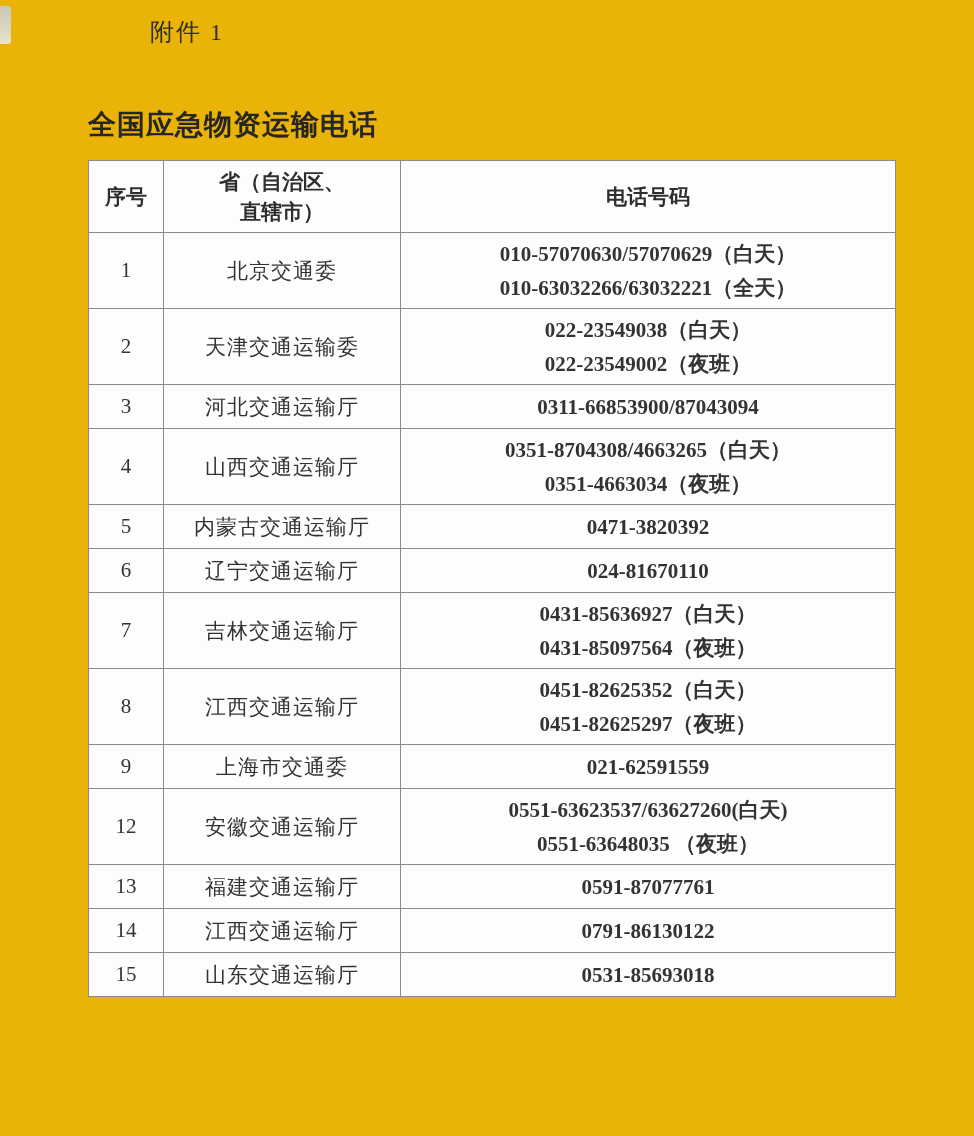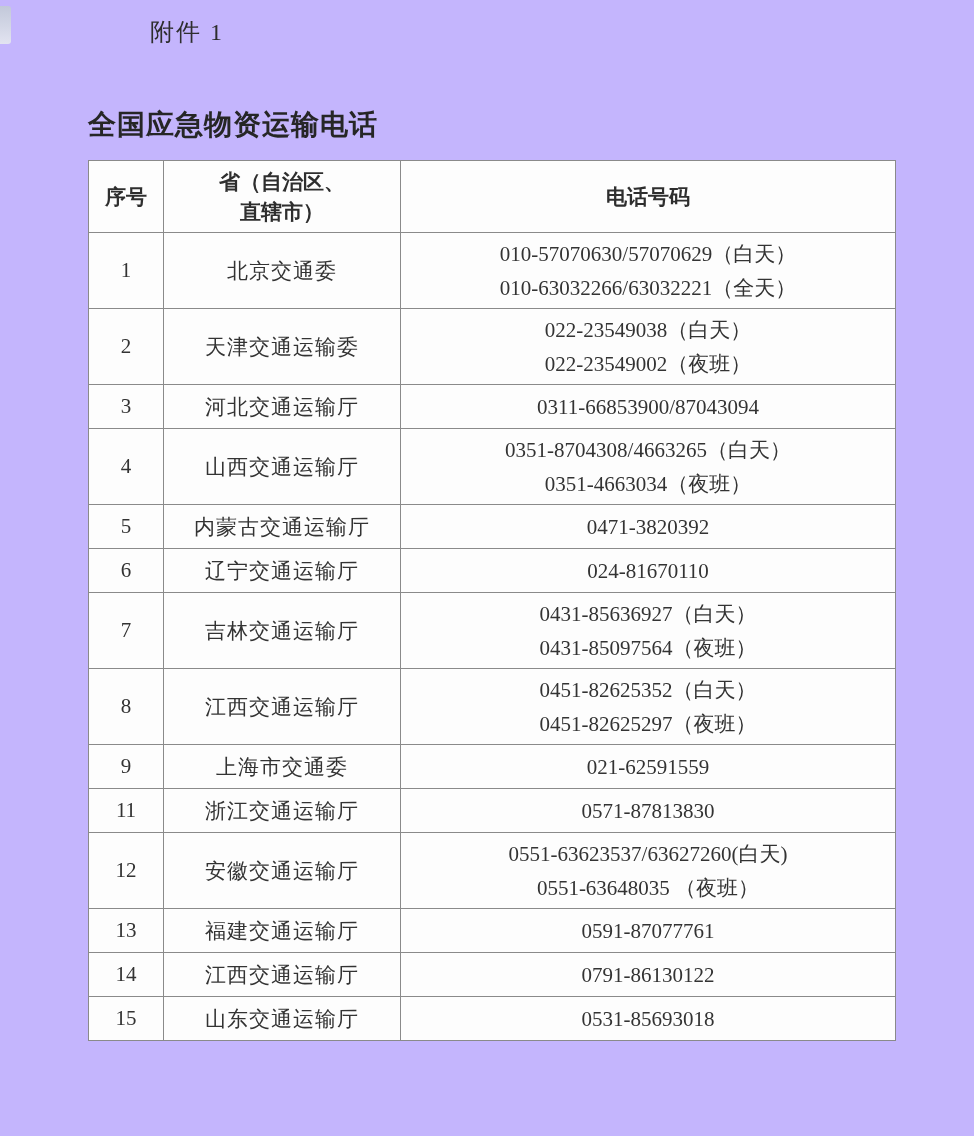--- a/index.html
+++ b/index.html
@@ -5,21 +5,21 @@
   html, body {
     margin: 0;
     padding: 0;
     background: #e9e9e9;
   }
   .page {
     position: relative;
     width: 974px;
     height: 1136px;
     margin: 0 auto;
-    background: #c4b5fd;
+    background: #eab308;
     overflow: hidden;
     font-family: "Liberation Serif", "DejaVu Serif", serif;
     color: #333;
   }
   .scan-artifact {
     position: absolute;
     left: 0;
     top: 6px;
     width: 11px;
     height: 38px;
@@ -80,20 +80,21 @@
   }
   .cell-prov {
     font-size: 21px;
     color: #333;
     letter-spacing: 1px;
   }
   .phone-line {
     font-size: 21px;
     color: #333;
     line-height: 34px;
+    font-weight: bold;
   }
 </style>
 </head>
 <body>
 
 <div class="page">
 
   <div class="scan-artifact"></div>
 
   <div class="attachment-label">附件 1</div>
@@ -182,27 +183,20 @@
             <div class="phone-line">0451-82625297（夜班）</div>
           </td>
         </tr>
         <tr class="row-short">
           <td class="cell-no">9</td>
           <td class="cell-prov">上海市交通委</td>
           <td>
             <div class="phone-line">021-62591559</div>
           </td>
         </tr>
-        <tr class="row-short">
-          <td class="cell-no">11</td>
-          <td class="cell-prov">浙江交通运输厅</td>
-          <td>
-            <div class="phone-line">0571-87813830</div>
-          </td>
-        </tr>
         <tr class="row-tall">
           <td class="cell-no">12</td>
           <td class="cell-prov">安徽交通运输厅</td>
           <td>
             <div class="phone-line">0551-63623537/63627260(白天)</div>
             <div class="phone-line">0551-63648035 （夜班）</div>
           </td>
         </tr>
         <tr class="row-short">
           <td class="cell-no">13</td>

